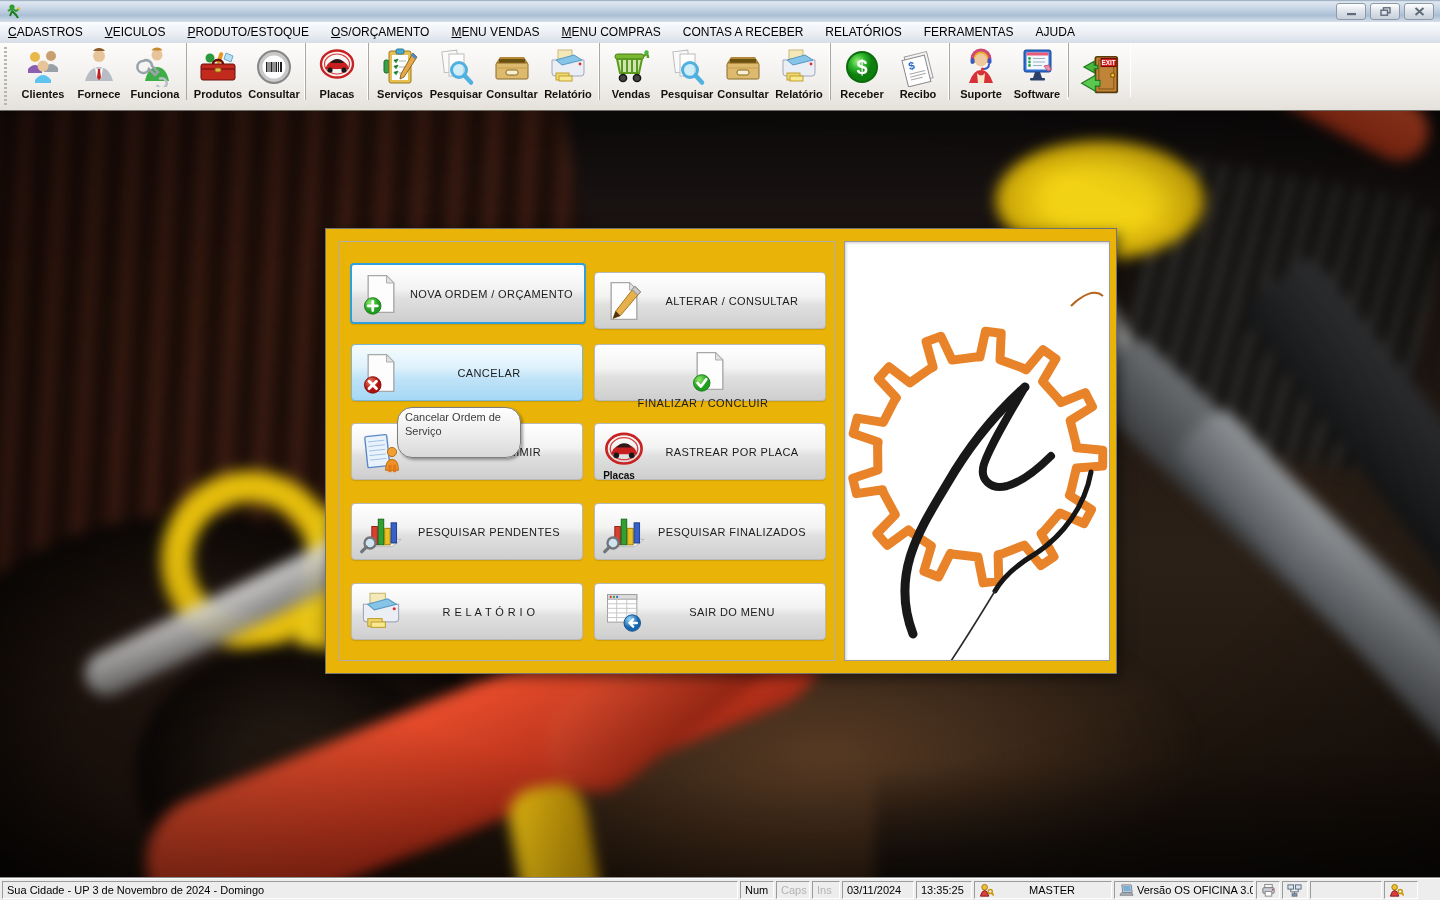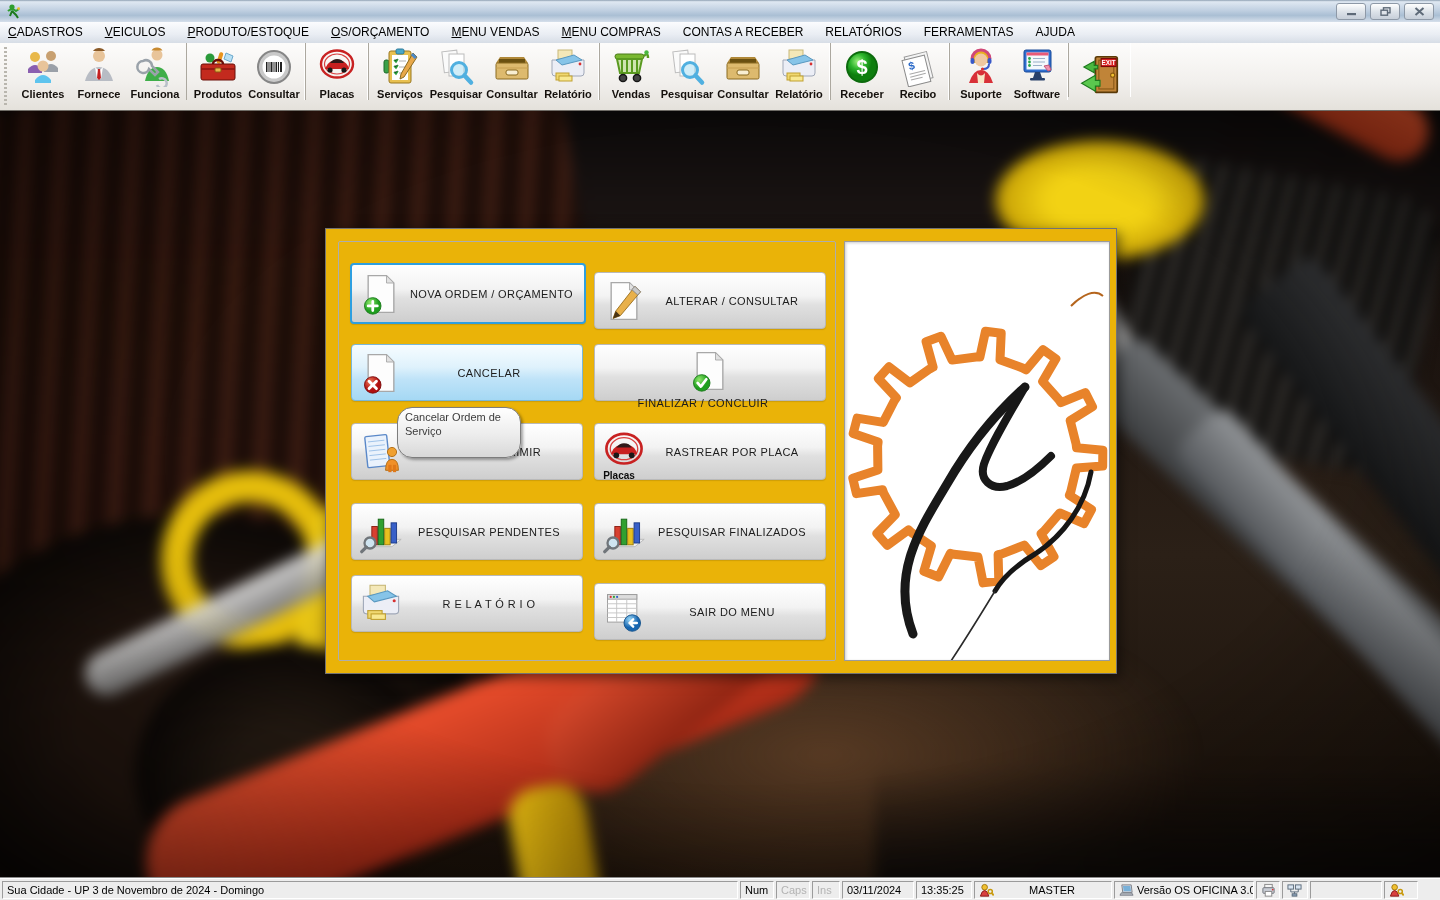--- a/index.html
+++ b/index.html
@@ -548,21 +548,21 @@
             <rect x="14" y="18" width="6" height="20" fill="#d84030" stroke="#8a1c10"></rect>
             <rect x="21" y="10" width="6" height="28" fill="#30a030" stroke="#156515"></rect>
             <rect x="28" y="20" width="6" height="18" fill="#e8c020" stroke="#9a7a08"></rect>
             <rect x="35" y="14" width="6" height="22" fill="#3860c8" stroke="#1a3a88"></rect>
             <circle cx="12" cy="36" r="6" fill="#cfe4f0" stroke="#70757a" stroke-width="2.5"></circle>
             <path d="M8,40.5 L3,45.5" stroke="#70757a" stroke-width="3.5" stroke-linecap="round"></path>
           </svg>
         </div>
         <div class="dlg-label">PESQUISAR FINALIZADOS</div>
       </div>
-      <div class="dlg-btn" style="left: 25px; top: 346px;">
+      <div class="dlg-btn" style="left: 25px; top: 354px;">
         <div class="dlg-ico">
           <svg viewBox="0 0 40 40">
             <rect x="10" y="3" width="14" height="9" fill="#f4e8b8" stroke="#c8b878"></rect>
             <path d="M4,13 h32 v13 a3,3 0 0 1 -3,3 h-26 a3,3 0 0 1 -3,-3 z" fill="#eceef6" stroke="#a0a8b8"></path>
             <polygon points="8,13 26,8 34,13 14,18" fill="#86c4e8" stroke="#5898c0"></polygon>
             <rect x="8" y="26" width="13" height="7" fill="#f0d870" stroke="#c0a030"></rect>
             <rect x="11" y="29" width="13" height="5" fill="#f8e890" stroke="#c0a030"></rect>
             <circle cx="32" cy="17" r="1.4" fill="#d83030"></circle>
           </svg>
         </div>

